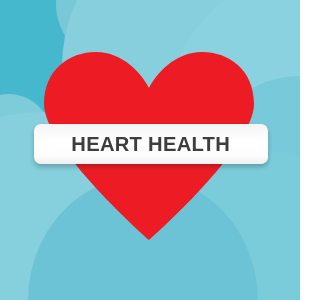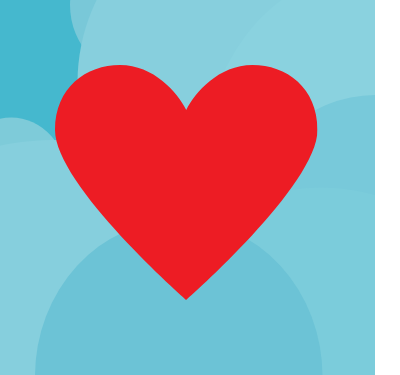--- a/index.html
+++ b/index.html
@@ -156,14 +156,17 @@
       <path d="M105 188
                C 105 188, 0 96, 0 52
                C 0 18, 25 0, 52 0
                C 79 0, 98 22, 105 36
                C 112 22, 131 0, 158 0
                C 185 0, 210 18, 210 52
                C 210 96, 105 188, 105 188 Z" fill="#ed1c24"></path>
     </svg>
   </div>
 
+  <div id="title-banner">
+    <span id="banner-text">HEART HEALTH</span>
+  </div>
 
 </div>
 
 </body></html>

